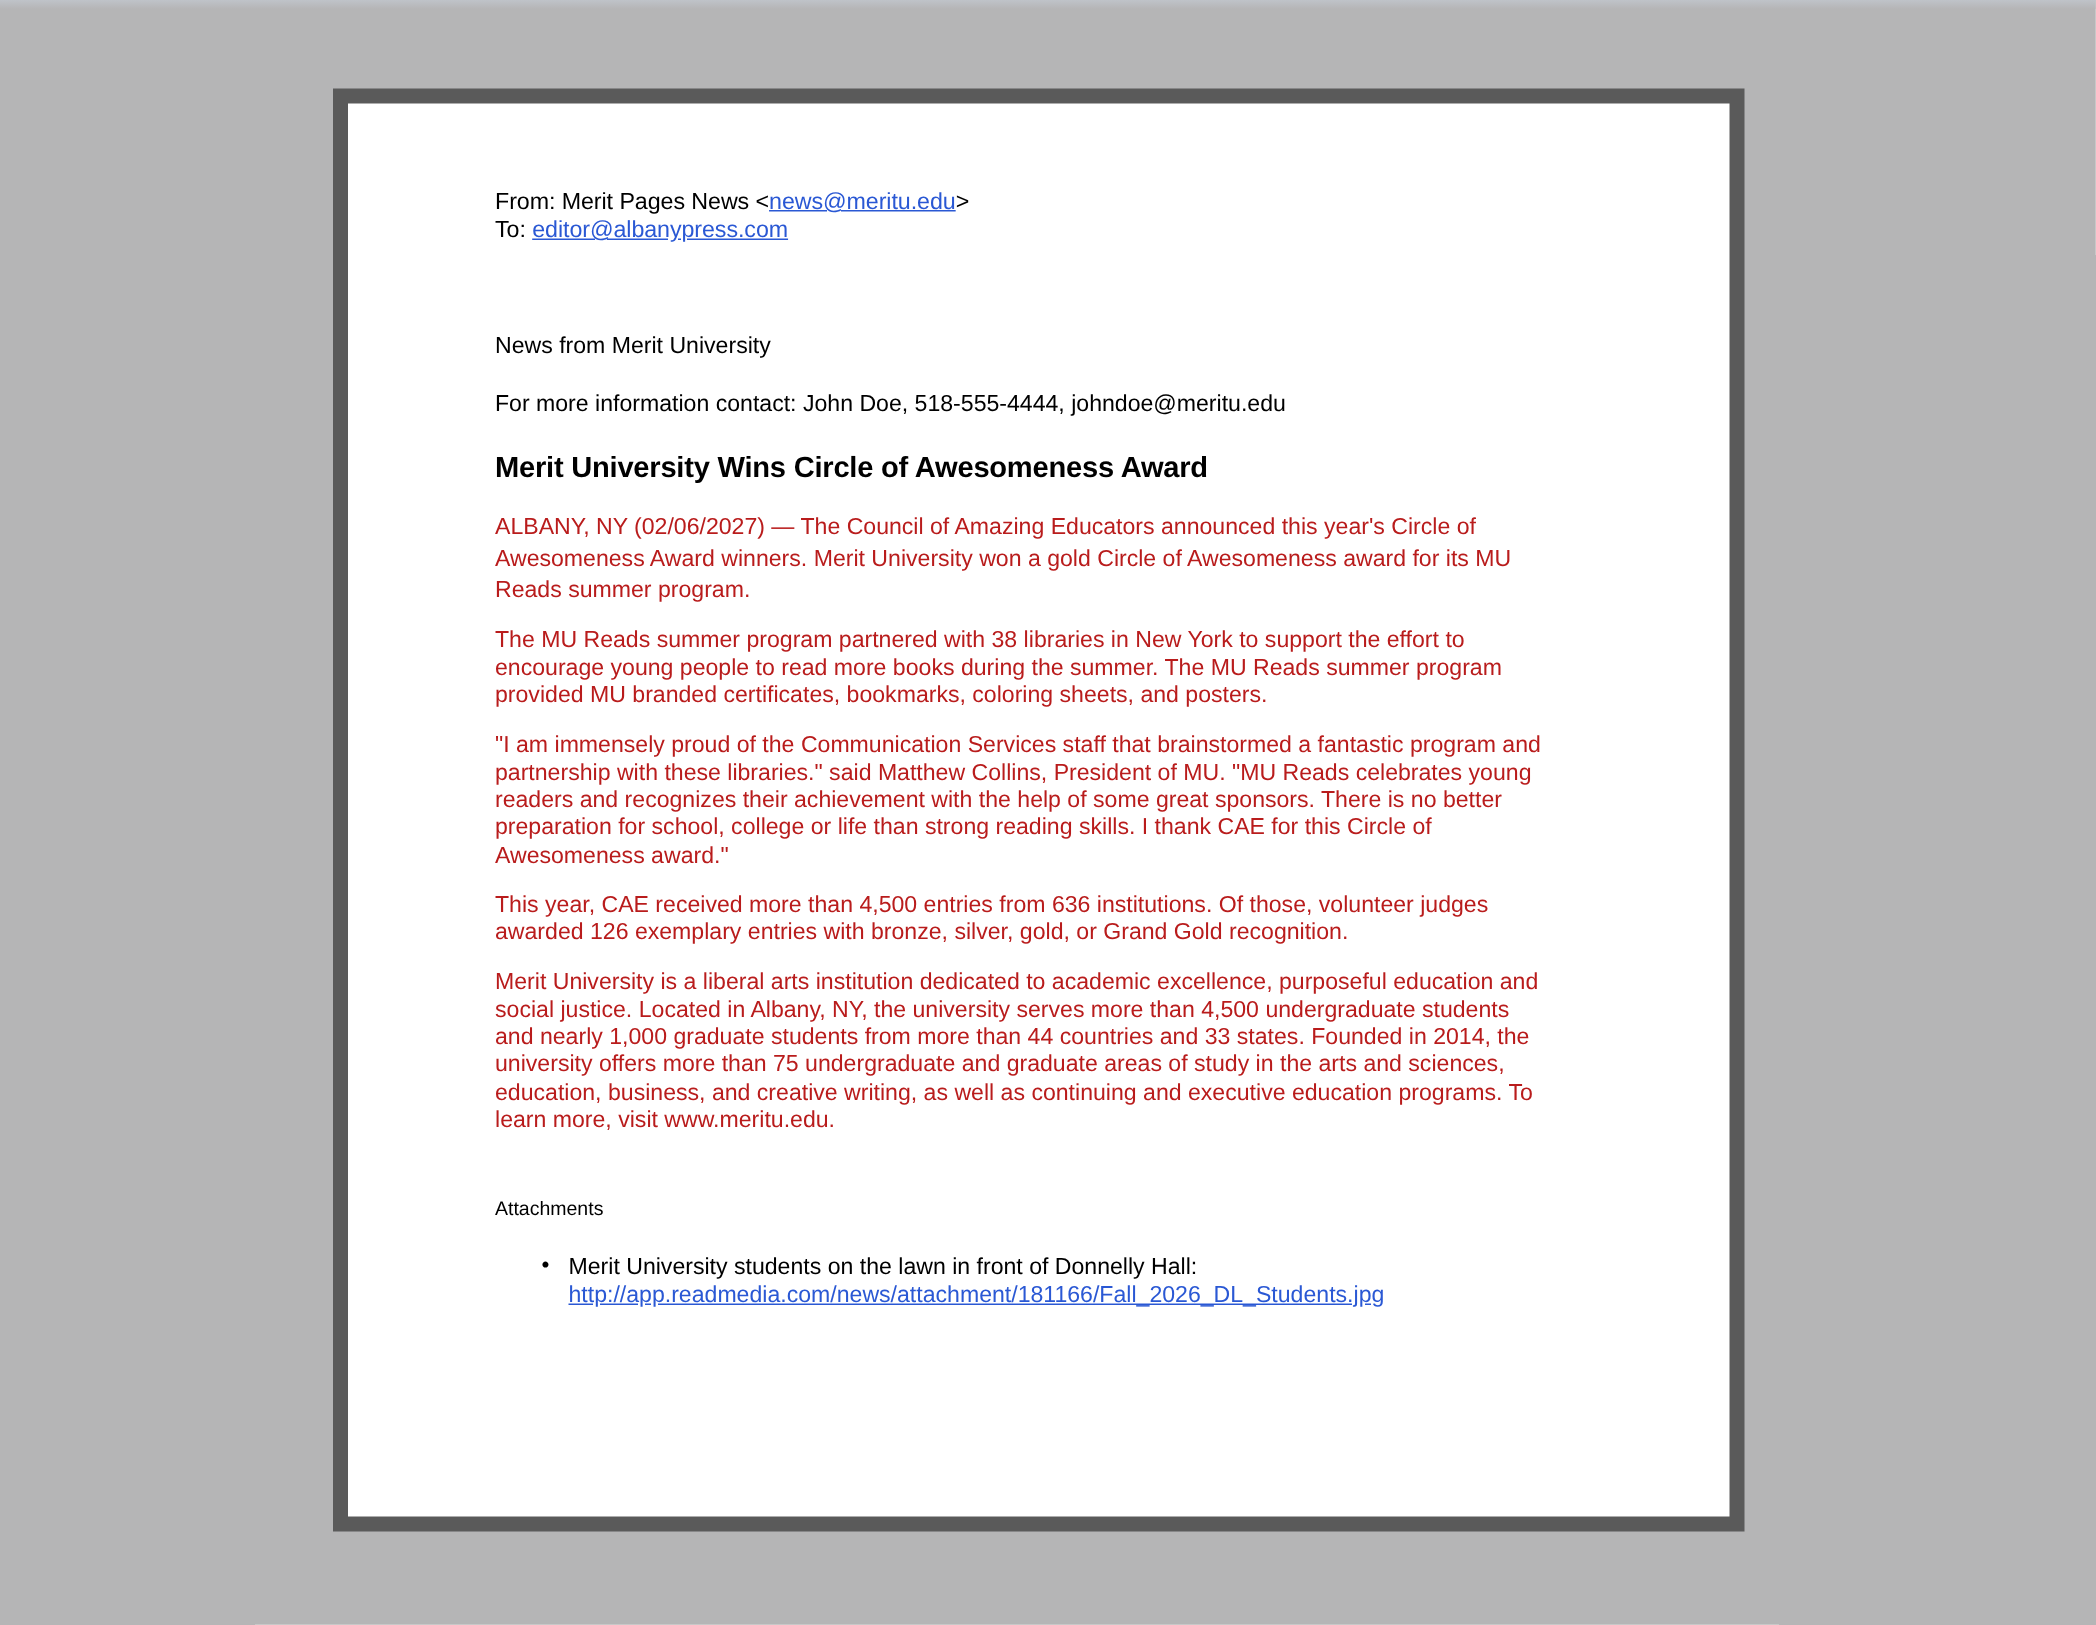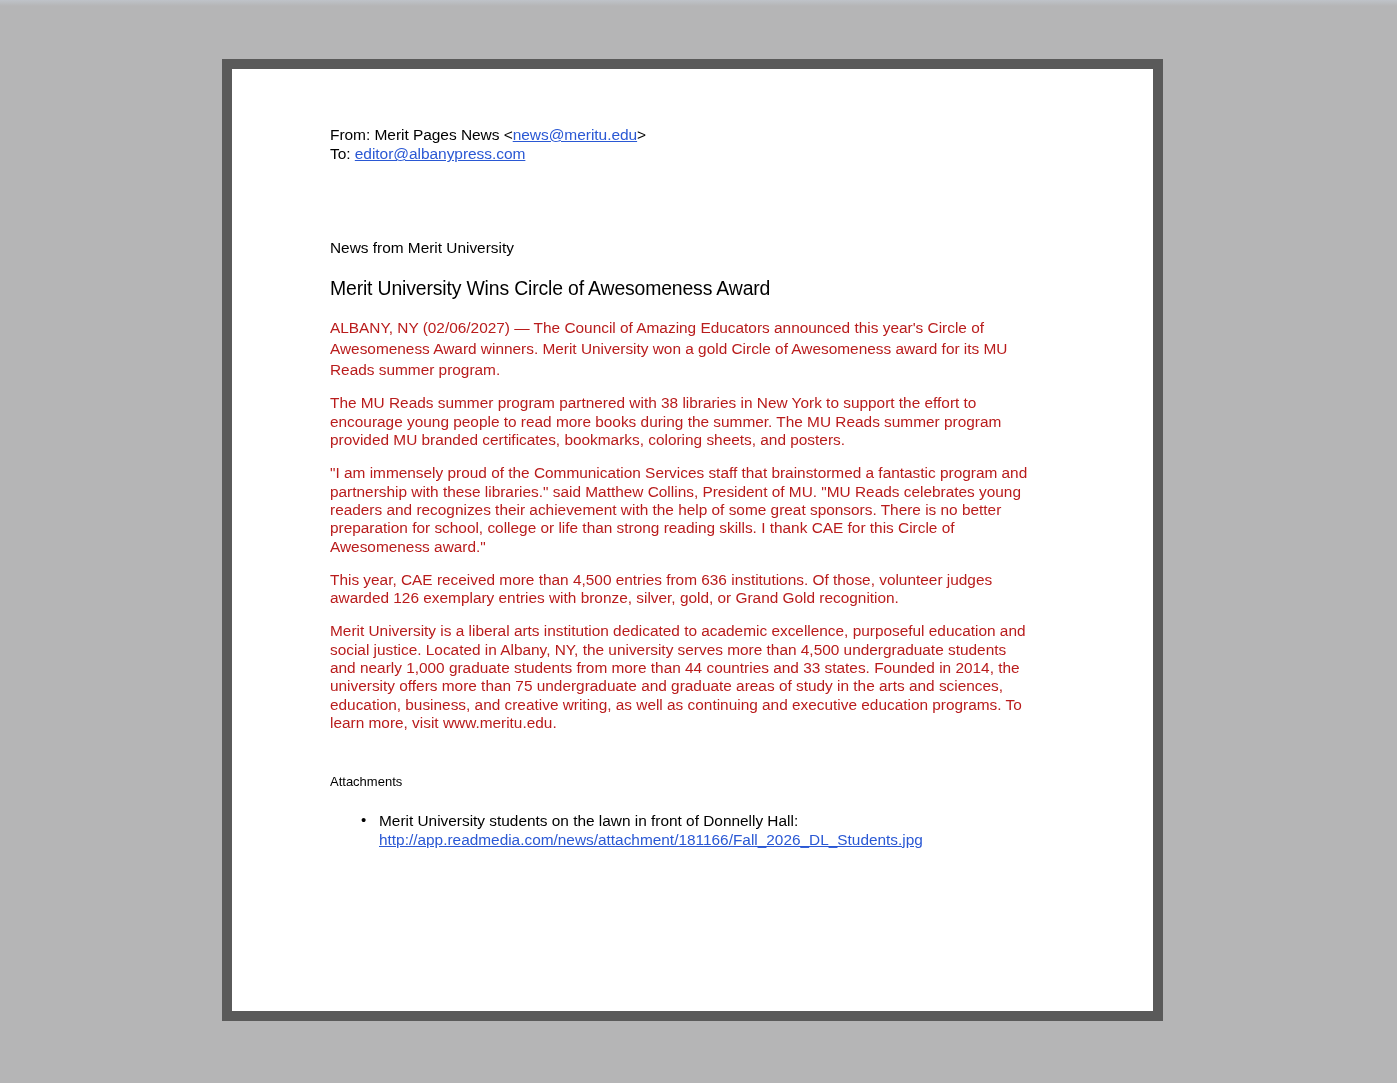--- a/index.html
+++ b/index.html
@@ -66,36 +66,36 @@
     white-space: nowrap;
   }
   a.link, .link {
     color: #2a58d4;
     text-decoration: underline;
     cursor: pointer;
   }
 
   
   .body-block {
-    margin-top: 74px;
+    margin-top: 57px;
     color: #000000;
   }
   .kicker {
     font-size: 15.4px;
     line-height: 19px;
     margin: 0 0 20px 0;
   }
   .contact {
     font-size: 15.4px;
     line-height: 19px;
     margin: 0 0 22px 0;
   }
   .headline {
     font-size: 19.4px;
-    font-weight: normal;
+    font-weight: bold;
     line-height: 23px;
     margin: 0 0 17px 0;
     letter-spacing: -0.15px;
   }
   p.para {
     font-size: 15.4px;
     line-height: 18.3px;
     margin: 0 0 15px 0;
     width: 703px;
     color: #b91c1c;
@@ -145,20 +145,21 @@
 
       <div class="content">
 
         <div class="mail-header">
           <div class="hdr-line"><span>From: Merit Pages News &lt;</span><span class="link">news@meritu.edu</span><span>&gt;</span></div>
           <div class="hdr-line"><span>To: </span><span class="link">editor@albanypress.com</span></div>
         </div>
 
         <div class="body-block">
           <div class="kicker">News from Merit University</div>
+          <div class="contact">For more information contact: John Doe, 518-555-4444, johndoe@meritu.edu</div>
           <h1 class="headline">Merit University Wins Circle of Awesomeness Award</h1>
 
           <p class="para lead">ALBANY, NY (02/06/2027) — The Council of Amazing Educators announced this year's Circle of Awesomeness Award winners. Merit University won a gold Circle of Awesomeness award for its MU Reads summer program.</p>
           <p class="para">The MU Reads summer program partnered with 38 libraries in New York to support the effort to encourage young people to read more books during the summer. The MU Reads summer program provided MU branded certificates, bookmarks, coloring sheets, and posters.</p>
           <p class="para">"I am immensely proud of the Communication Services staff that brainstormed a fantastic program and partnership with these libraries." said Matthew Collins, President of MU. "MU Reads celebrates young readers and recognizes their achievement with the help of some great sponsors. There is no better preparation for school, college or life than strong reading skills. I thank CAE for this Circle of Awesomeness award."</p>
           <p class="para">This year, CAE received more than 4,500 entries from 636 institutions. Of those, volunteer judges awarded 126 exemplary entries with bronze, silver, gold, or Grand Gold recognition.</p>
           <p class="para">Merit University is a liberal arts institution dedicated to academic excellence, purposeful education and social justice. Located in Albany, NY, the university serves more than 4,500 undergraduate students and nearly 1,000 graduate students from more than 44 countries and 33 states. Founded in 2014, the university offers more than 75 undergraduate and graduate areas of study in the arts and sciences, education, business, and creative writing, as well as continuing and executive education programs. To learn more, visit www.meritu.edu.</p>
         </div>
 
         <div class="attachments-title">Attachments</div>

